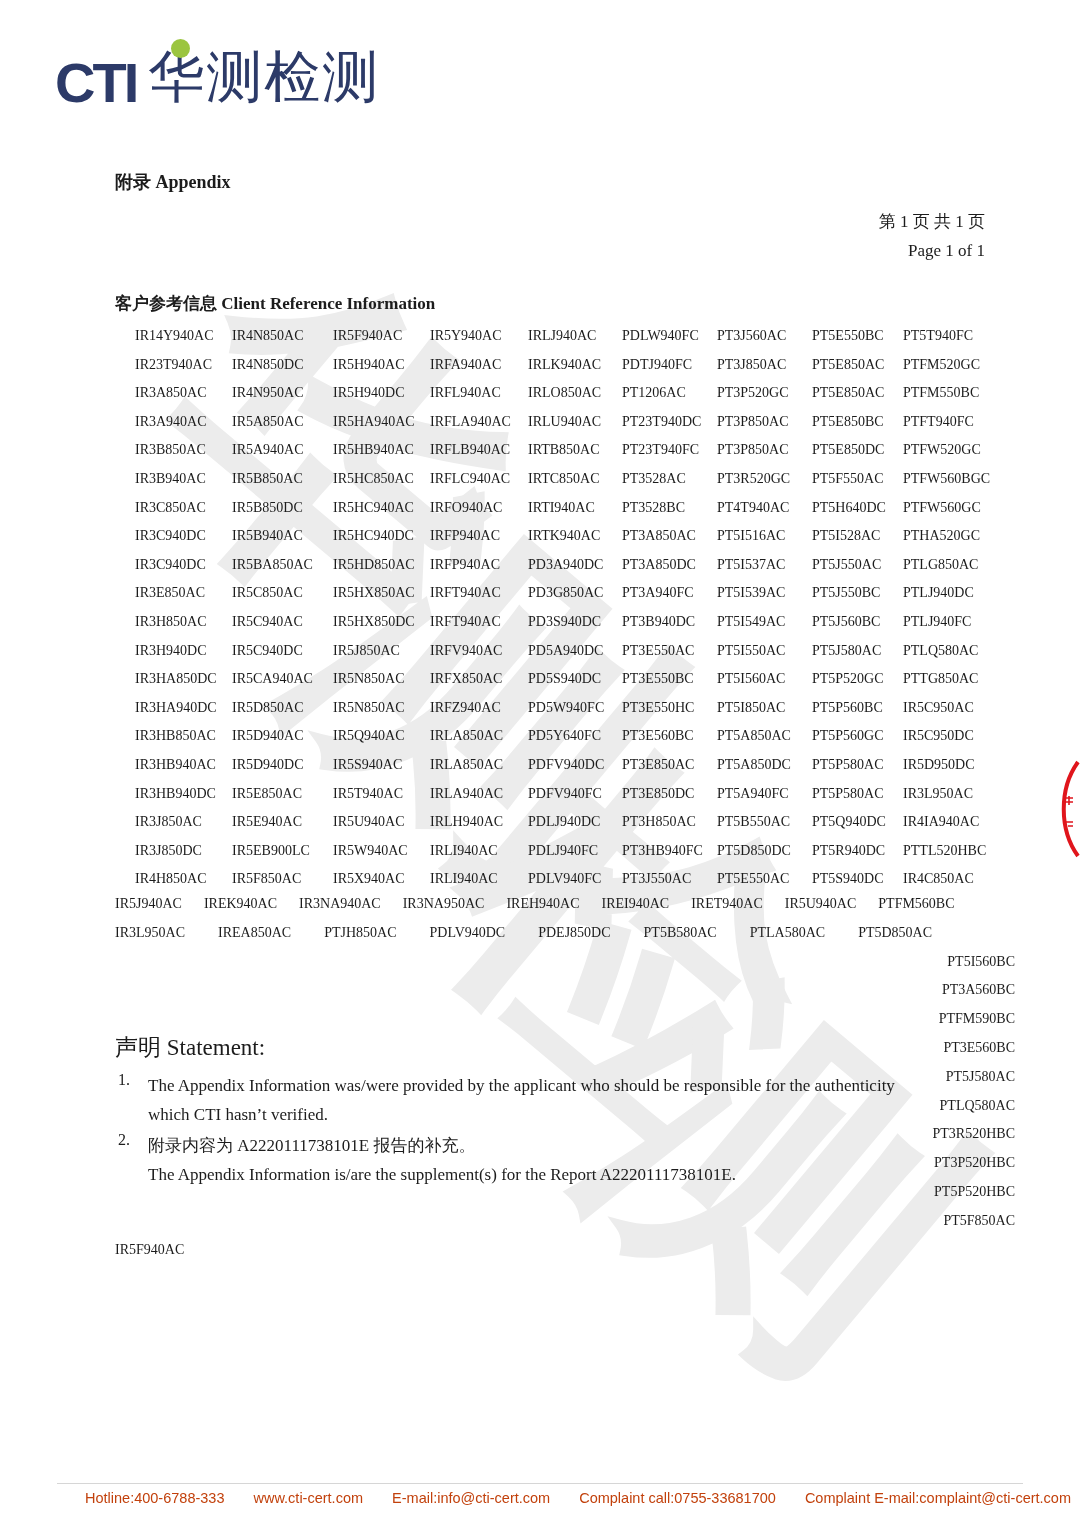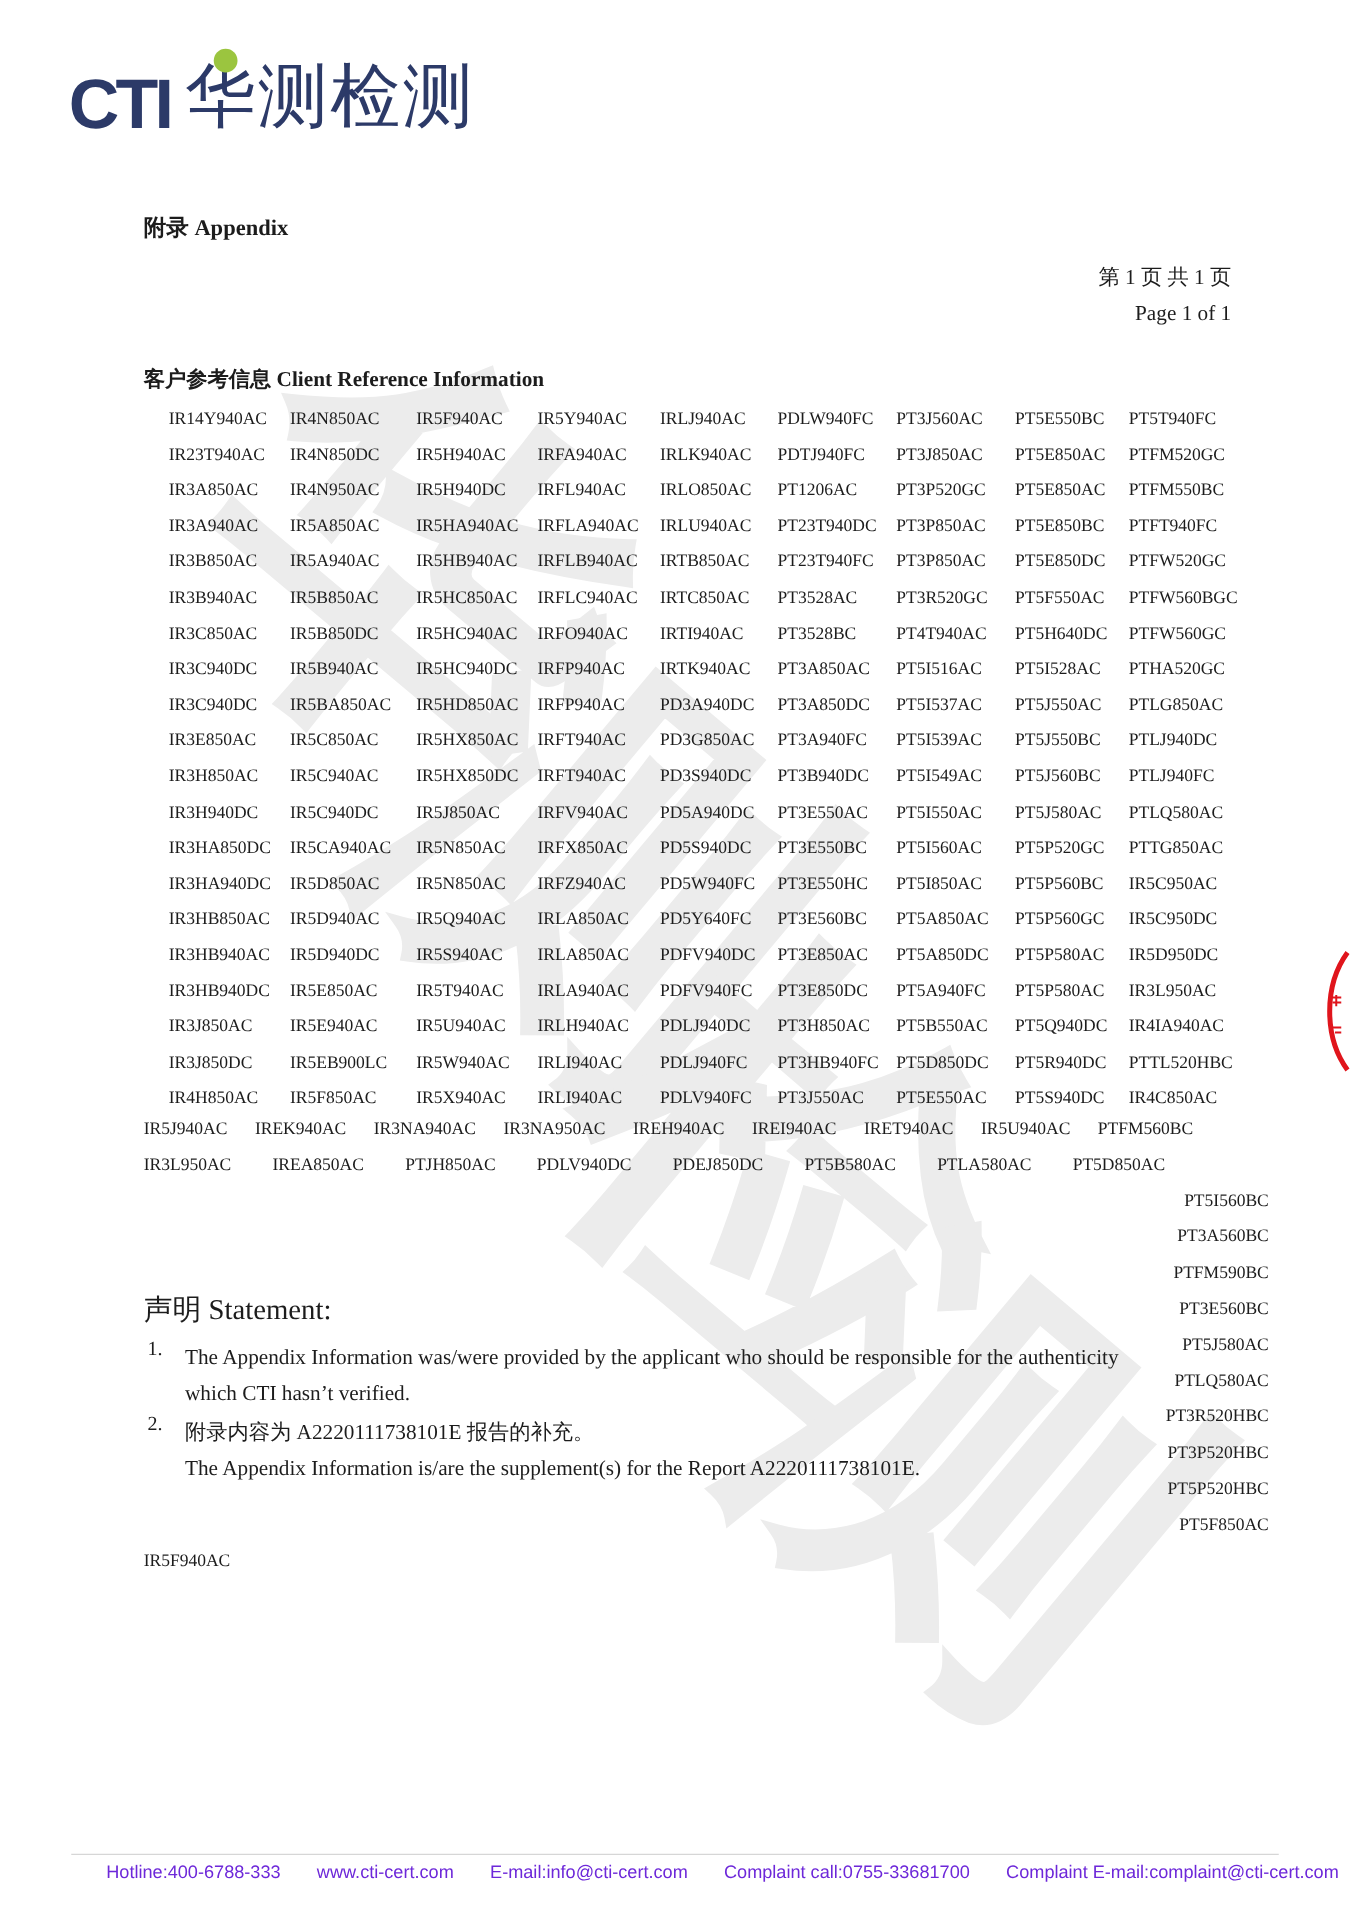--- a/index.html
+++ b/index.html
@@ -91,21 +91,21 @@
   .stamp{position:absolute;left:1054px;top:760px;width:26px;height:98px;}
   
   .footer-line{
     position:absolute;left:57px;top:1483px;width:966px;height:0;
     border-top:1px solid #d6d6d6;
   }
   .footer-items{
     position:absolute;left:85px;top:1490px;width:940px;
     display:flex;column-gap:29px;
     font-family:"Liberation Sans", sans-serif;
-    font-size:14.5px;color:#6d28d9;white-space:nowrap;
+    font-size:14.5px;color:#c2410c;white-space:nowrap;
   }
 </style>
 </head>
 <body>
 
 <div class="page">
 
   <div class="watermark" id="watermark">
       <span style="left: 165px; top: 290px;">华</span>
       <span style="left: 315px; top: 533px;">测</span>

